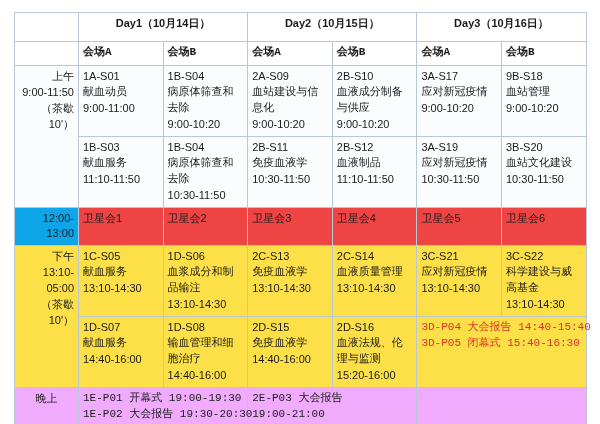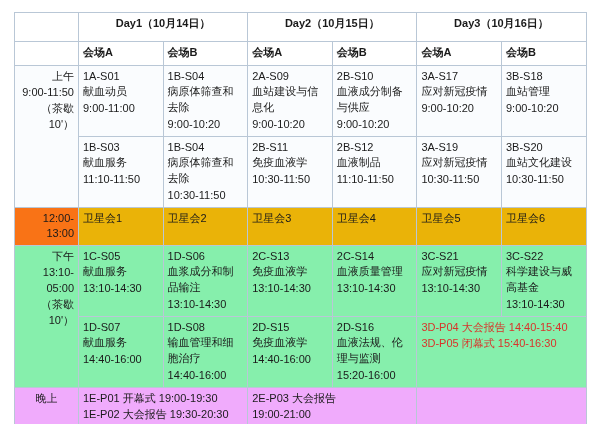--- a/index.html
+++ b/index.html
@@ -46,46 +46,47 @@
     height: 22px;
     padding: 4px 2px;
   }
   .hall-head {
     color: #c0342b;
     font-weight: bold;
     font-size: 7.6px;
     height: 17px;
     vertical-align: middle;
     padding-left: 6px;
+    font-family: Liberation Mono, monospace;
   }
   .timecell {
     text-align: right;
     vertical-align: middle;
     font-size: 7.2px;
     color: #1a1a1a;
     line-height: 1.6;
   }
   .timecell .tline { display: block; }
   .sess-title { display: block; }
   .sess-name { display: block; font-family: Liberation Mono, monospace; }
   .sess-time { display: block; }
 
   .row-sat td {
-    background: #eab308;
+    background: #ef4444;
     height: 17px;
     vertical-align: middle;
     font-size: 7.4px;
     padding-top: 2px;
     padding-bottom: 2px;
   }
-  .row-sat .timecell { background: #f97316; }
+  .row-sat .timecell { background: #0ea5e9; }
   .sat-cell { color: #1a1a1a; }
 
   .morning-1 td, .morning-2 td { background: #fafcfe; }
-  .after-1 td, .after-2 td { background: #86efac; }
+  .after-1 td, .after-2 td { background: #fde047; }
   .evening td { background: #f0abfc; }
 
   .cell-red { color: #d8342b; }
   .cell-red .sess-title, .cell-red .sess-name, .cell-red .sess-time { color: #d8342b; }
 
   .evening-cell {
     text-align: left;
     vertical-align: middle;
     color: #d8342b;
     font-size: 7.4px;
@@ -93,21 +94,21 @@
     height: 52px;
   }
   .evening-label {
     text-align: center;
     vertical-align: middle;
     font-size: 7.2px;
     color: #1a1a1a;
   }
   .h-morning { height: 40px; }
   .h-after { height: 40px; }
-  .nowrap { white-space: nowrap; }
+  .nowrap { white-space: nowrap; font-family: Liberation Mono, monospace; }
 </style>
 </head>
 <body>
 
 <div class="sheet">
   <table class="schedule">
     <colgroup>
       <col class="col-time">
       <col class="col-hall">
         <col class="col-hall">
@@ -160,21 +161,21 @@
           <span class="sess-title">2B-S10</span>
           <span class="sess-name">血液成分制备与供应</span>
           <span class="sess-time">9:00-10:20</span>
         </td>
         <td class="h-morning">
           <span class="sess-title">3A-S17</span>
           <span class="sess-name">应对新冠疫情</span>
           <span class="sess-time">9:00-10:20</span>
         </td>
         <td class="h-morning">
-          <span class="sess-title">3B-S18</span>
+          <span class="sess-title">9B-S18</span>
           <span class="sess-name">血站管理</span>
           <span class="sess-time">9:00-10:20</span>
         </td>
       </tr>
 
       <tr class="morning-2">
         <td class="h-morning">
           <span class="sess-title">1B-S03</span>
           <span class="sess-name">献血服务</span>
           <span class="sess-time">11:10-11:50</span>

